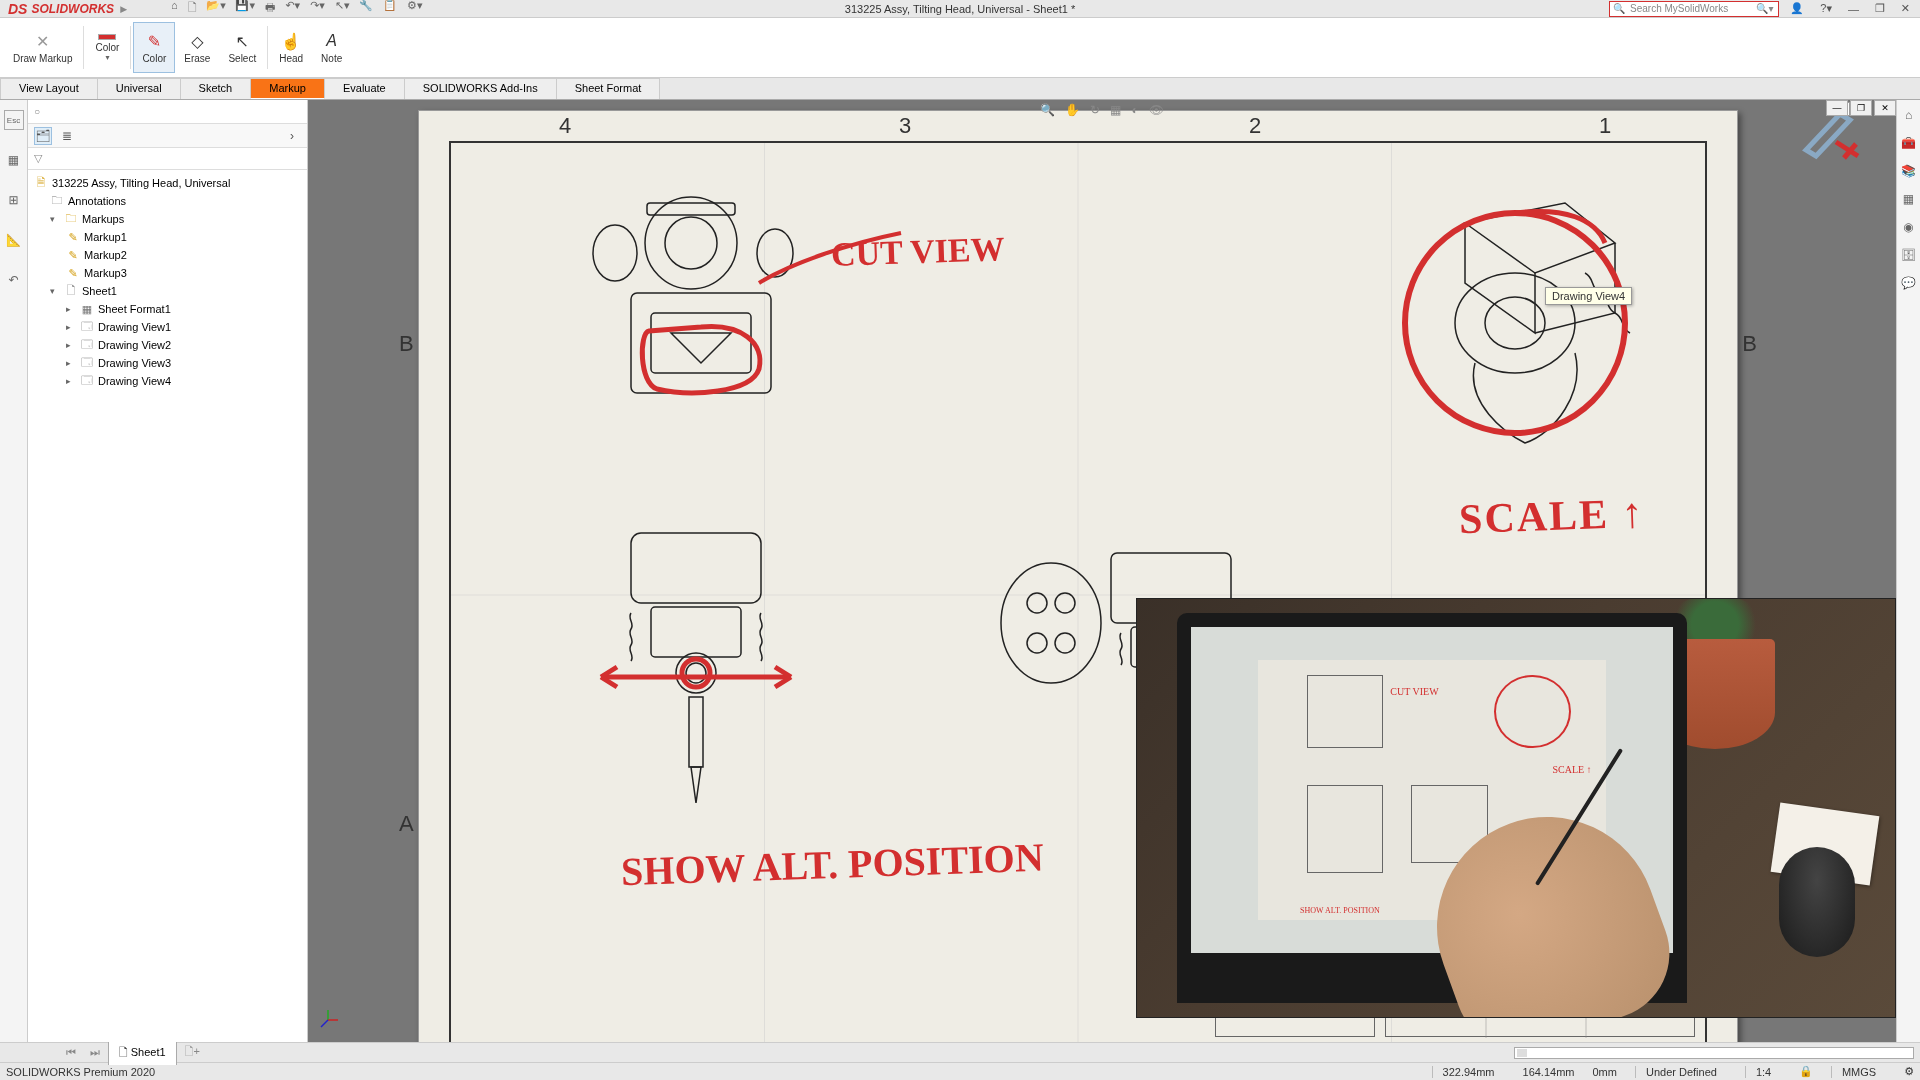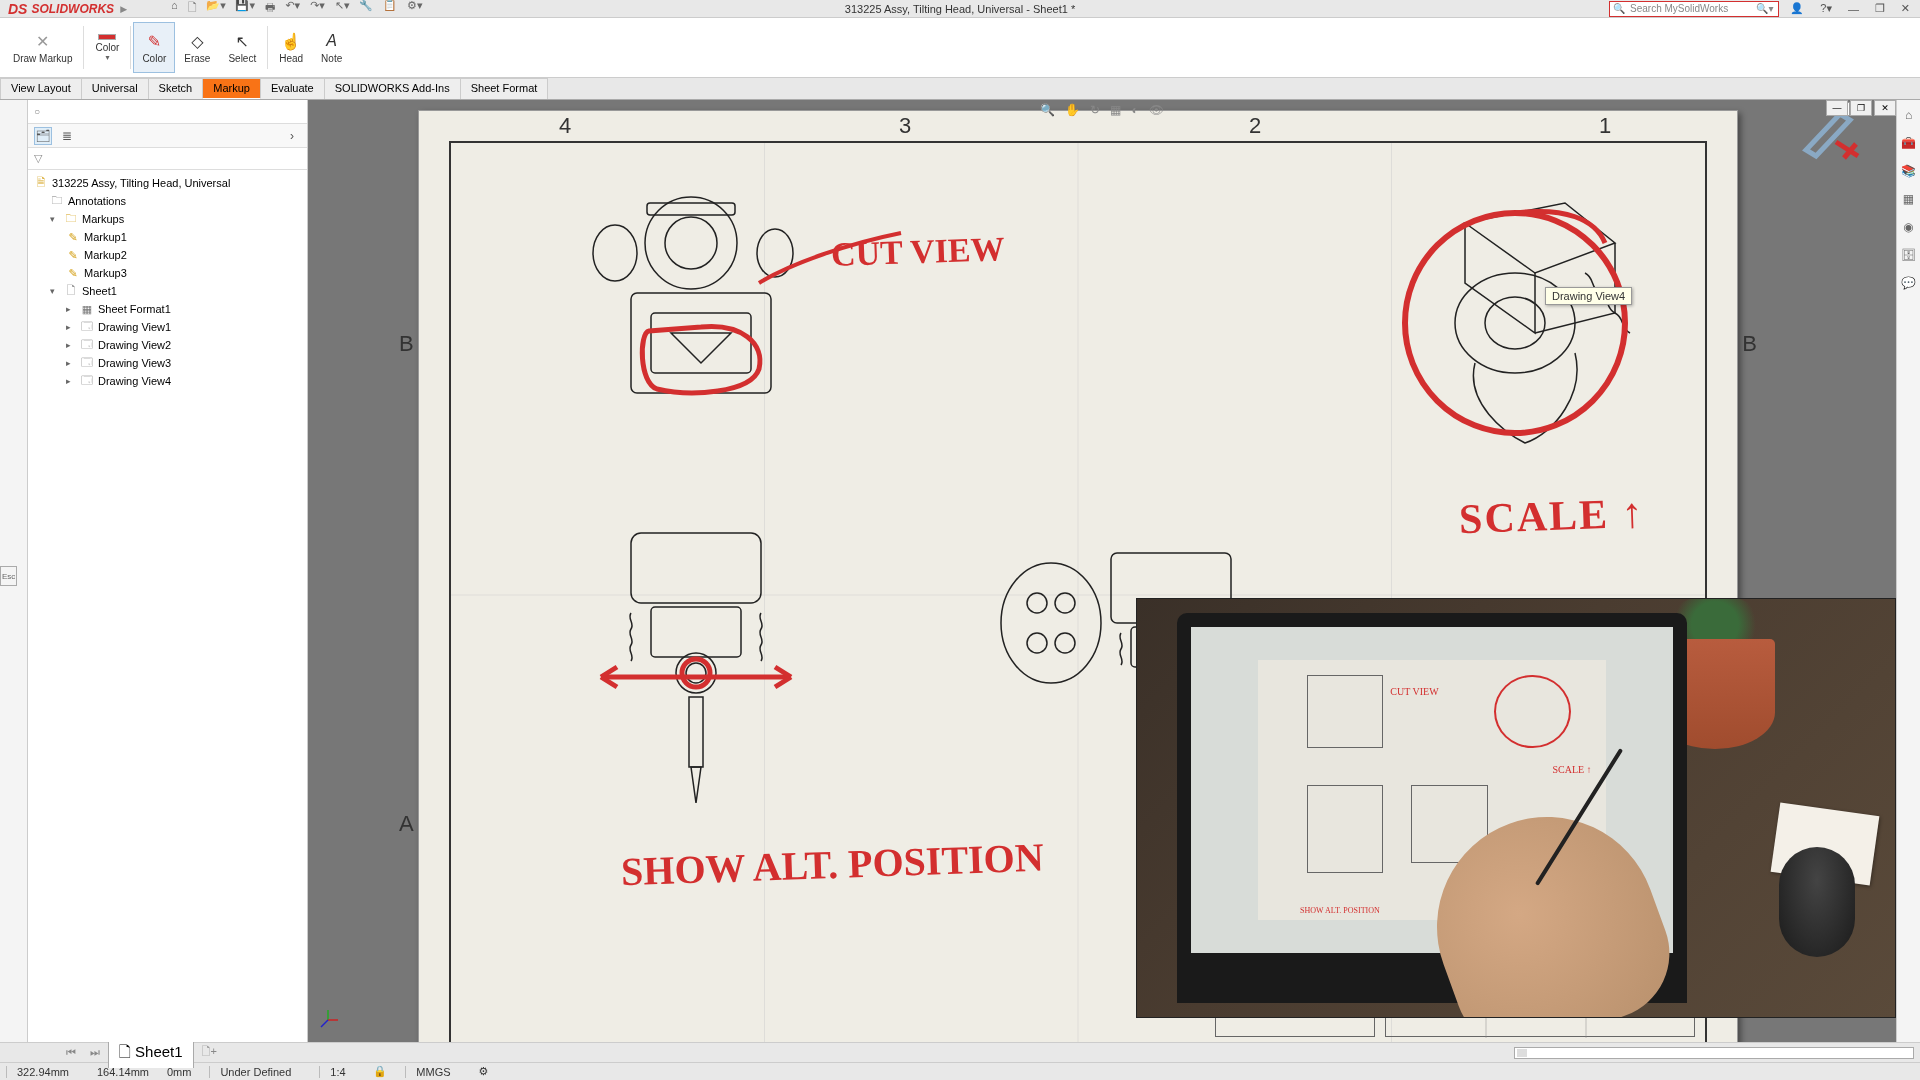--- a/index.html
+++ b/index.html
@@ -19,21 +19,21 @@
 
 
 .ribbon { height: 60px; background: #fff; border-bottom: 1px solid #ccc; display: flex; padding: 4px; }
 .ribbon-btn { display: flex; flex-direction: column; align-items: center; justify-content: center; padding: 2px 8px; font-size: 10px; color: #333; border: 1px solid transparent; }
 .ribbon-btn.active { background: #e8f0f8; border: 1px solid #9cc0e0; }
 .ribbon-icon { width: 20px; height: 20px; display: flex; align-items: center; justify-content: center; font-size: 16px; margin-bottom: 2px; }
 .ribbon-sep { width: 1px; background: #ddd; margin: 4px 2px; }
 
 
 .tabs { height: 22px; background: #e8e8e8; display: flex; border-bottom: 1px solid #aaa; font-size: 11px; }
-.tab { padding: 3px 10px; border: 1px solid #ccc; border-bottom: none; background: #eee; cursor: pointer; margin-right: -1px; }
+.tab { padding: 3px 18px; border: 1px solid #ccc; border-bottom: none; background: #eee; cursor: pointer; margin-right: -1px; }
 .tab.active { background: #f97316; border-bottom: 1px solid #fff; position: relative; z-index: 1; }
 
 
 .main { display: flex; height: calc(100% - 18px - 60px - 22px - 20px - 18px); position: relative; }
 
 
 .tree-panel { width: 280px; background: #fff; border-right: 1px solid #ccc; display: flex; flex-direction: column; font-size: 11px; }
 .tree-toolbar { height: 24px; border-bottom: 1px solid #ddd; display: flex; align-items: center; padding: 0 6px; gap: 6px; }
 .tree-toolbar2 { height: 24px; border-bottom: 1px solid #ddd; display: flex; align-items: center; padding: 0 6px; gap: 6px; background: #f8f8f8; }
 .panel-icon { width: 18px; height: 18px; display: flex; align-items: center; justify-content: center; font-size: 12px; color: #555; }
@@ -42,21 +42,21 @@
 .tree-body { flex: 1; overflow: auto; padding: 4px 0; }
 .tree-item { display: flex; align-items: center; padding: 2px 6px; gap: 4px; cursor: pointer; white-space: nowrap; }
 .indent-1 { padding-left: 22px; }
 .indent-2 { padding-left: 38px; }
 .expander { width: 10px; font-size: 9px; color: #666; }
 .tree-icon { width: 14px; height: 14px; font-size: 11px; color: #777; display: inline-flex; align-items: center; justify-content: center; }
 .tree-icon.yellow { color: #d4a017; }
 .tree-icon.markup { color: #d4a017; }
 
 
-.left-vtoolbar { width: 28px; background: #f4f4f4; border-right: 1px solid #ccc; display: flex; padding-top: 10px; gap: 20px; align-items: center; }
+.left-vtoolbar { width: 28px; background: #f4f4f4; border-right: 1px solid #ccc; display: flex; flex-direction: column; padding-top: 10px; gap: 20px; align-items: center; }
 .vt-btn { width: 20px; height: 20px; font-size: 12px; color: #666; display: flex; align-items: center; justify-content: center; cursor: pointer; }
 
 
 .canvas-wrap { flex: 1; position: relative; background: #777; overflow: hidden; }
 .canvas-toolbar { position: absolute; top: 0; left: 50%; transform: translateX(-50%); height: 20px; display: flex; gap: 10px; align-items: center; font-size: 12px; color: #888; z-index: 5; }
 .viewport-corner { position: absolute; top: 2px; width: 14px; height: 14px; font-size: 10px; border: 1px solid #999; background: #fff; color: #555; display: flex; align-items: center; justify-content: center; }
 .sheet { position: absolute; left: 110px; top: 10px; width: 1320px; height: 970px; background: #efede5; border: 1px solid #999; box-shadow: 3px 3px 6px rgba(0,0,0,0.4); }
 .sheet-inner { position: absolute; left: 30px; top: 30px; right: 30px; bottom: 30px; border: 2px solid #333; }
 .zone-label { position: absolute; font-size: 22px; color: #333; font-family: Arial; }
 
@@ -81,21 +81,21 @@
 .pip-screen-inner { position: absolute; left: 14%; top: 10%; width: 72%; height: 80%; background: #e8e6de; }
 .pip-mini-sketch { position: absolute; border: 1px solid #666; }
 .pip-plant-pot { position: absolute; right: 120px; top: 40px; width: 120px; height: 110px; background: linear-gradient(#b85c3e, #a04c2e); border-radius: 6px 6px 60% 60% / 6px 6px 40% 40%; }
 .pip-plant { position: absolute; right: 130px; top: -4px; width: 100px; height: 60px; background: radial-gradient(circle, #3a6b3a 40%, transparent 70%); border-radius: 50%; }
 .pip-mouse { position: absolute; right: 40px; bottom: 60px; width: 76px; height: 110px; background: radial-gradient(ellipse at 50% 30%, #444, #1a1a1a); border-radius: 40px; }
 .pip-hand { position: absolute; left: 300px; bottom: -20px; width: 220px; height: 220px; background: radial-gradient(ellipse at 40% 40%, #d4a884, #b8906c); border-radius: 50% 50% 30% 30%; transform: rotate(-20deg); }
 .pip-paper { position: absolute; right: 20px; top: 210px; width: 100px; height: 70px; background: #f4f0e8; transform: rotate(8deg); box-shadow: 1px 1px 4px rgba(0,0,0,0.4); }
 
 
 .sheet-tabs { height: 20px; background: #e8e8e8; border-top: 1px solid #ccc; display: flex; align-items: center; font-size: 11px; padding-left: 60px; gap: 2px; }
-.sheet-tab { padding: 2px 10px; background: #fff; border: 1px solid #aaa; border-bottom: none; font-size: 15px; }
+.sheet-tab { padding: 2px 10px; background: #fff; border: 1px solid #aaa; border-bottom: none; font-size: 11px; }
 .sheet-tab-btn { padding: 2px 6px; color: #888; }
 
 
 .statusbar { height: 18px; background: #e8e8e8; border-top: 1px solid #ccc; display: flex; align-items: center; font-size: 11px; color: #333; padding: 0 6px; }
 .statusbar-left { flex: 1; }
 .statusbar-right { display: flex; gap: 18px; align-items: center; }
 .status-seg { border-left: 1px solid #bbb; padding: 0 10px; }
 
 
 .doc-win-ctrl { position: absolute; top: 0; right: 0; display: flex; gap: 2px; z-index: 6; }
@@ -455,20 +455,21 @@
     <span>Sheet1</span>
   </div>
   <span class="sheet-tab-btn">🗋+</span>
   <div style="flex:1;"></div>
   <div style="width:400px;height:12px;border:1px solid #aaa;background:#fff;margin-right:6px;position:relative;">
     <div style="position:absolute;left:2px;top:1px;width:10px;height:8px;background:#ddd;"></div>
   </div>
 </div>
 
 <div class="statusbar">
+  <div class="statusbar-left">SOLIDWORKS Premium 2020</div>
   <div class="statusbar-right">
     <span class="status-seg">322.94mm</span>
     <span>164.14mm</span>
     <span>0mm</span>
     <span class="status-seg">Under Defined</span>
     <span class="status-seg">1:4</span>
     <span>🔒</span>
     <span class="status-seg">MMGS</span>
     <span>⚙</span>
   </div>

